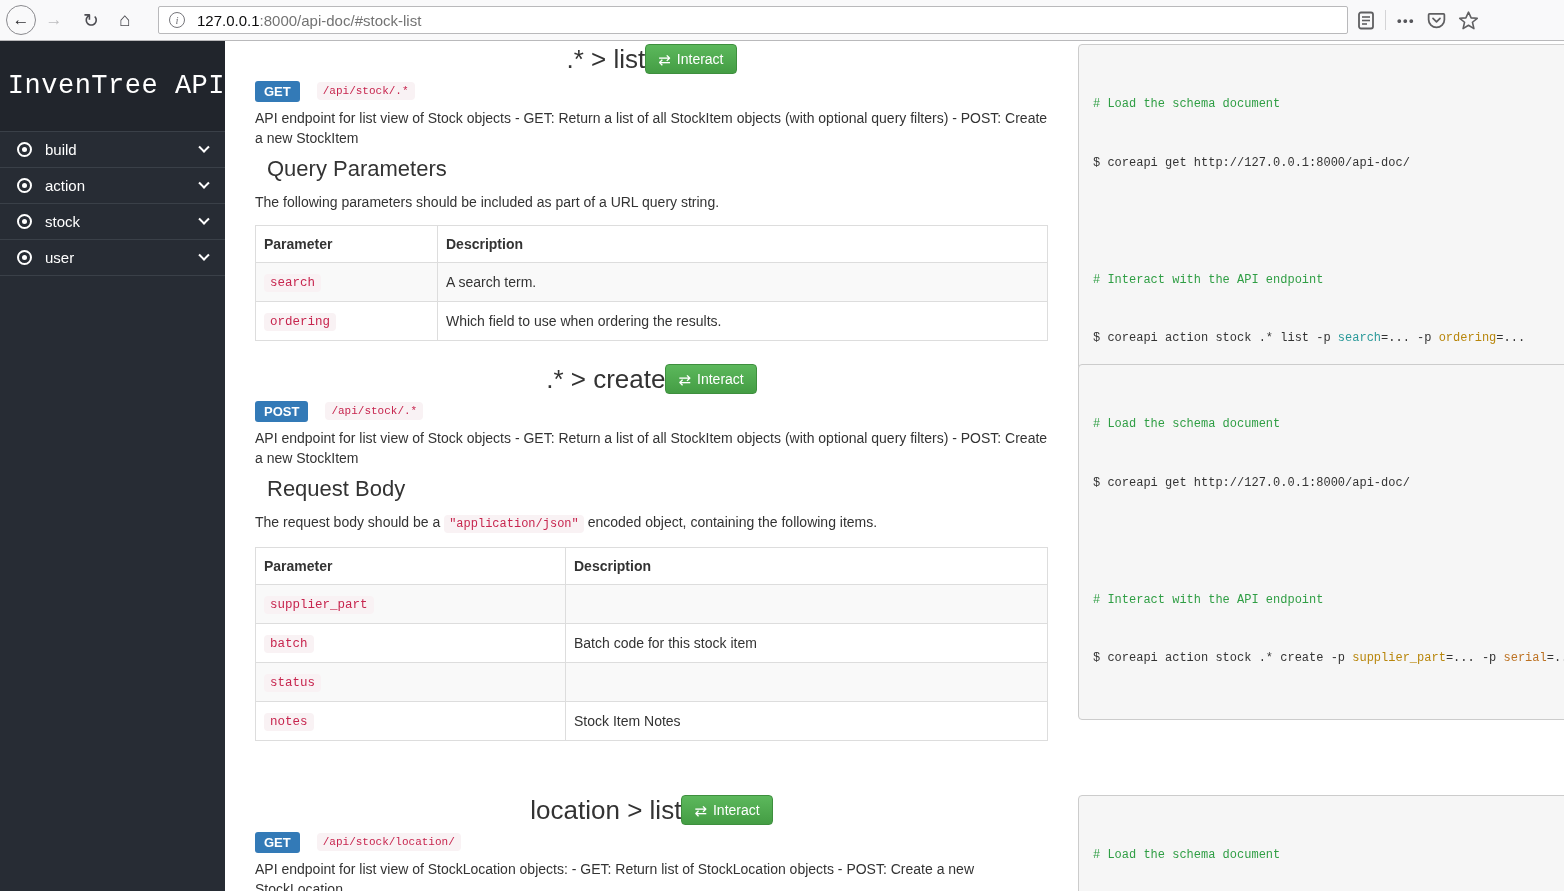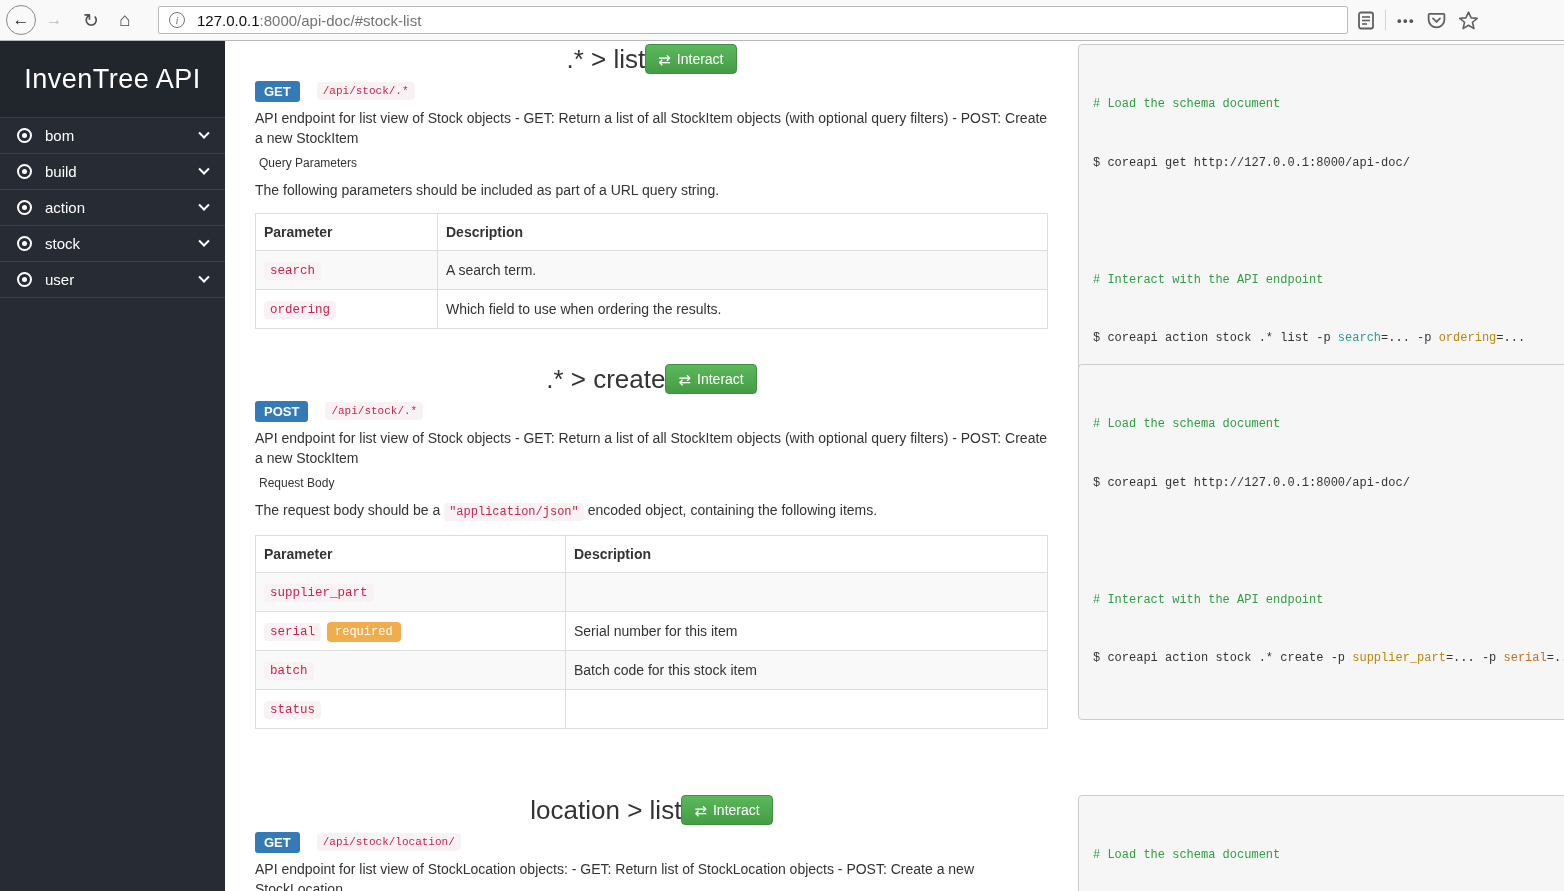--- a/index.html
+++ b/index.html
@@ -25,22 +25,22 @@
   .url-text { margin-left:12px; font-size:15px; white-space:nowrap; }
   .url-host { color:#0c0c0d; }
   .url-rest { color:#737373; }
   .chrome-right { display:flex; align-items:center; margin-left:10px; gap:11px; }
   .tool-icon { display:flex; align-items:center; justify-content:center; cursor:pointer; }
   .separator { width:1px; height:20px; background:#d4d4d6; }
   .dots { font-size:13px; letter-spacing:1.5px; color:#57575b; font-weight:bold; }
 
   
   .sidebar { position:absolute; top:41px; left:0; width:225px; bottom:0; background:#272c34; }
-  .sidebar-header { height:77px; background:#21252c; display:flex; align-items:center;
-    justify-content:center; border-bottom:1px solid #3a4048; }
+  .sidebar-header { height:91px; background:#21252c; display:flex; align-items:center;
+    justify-content:flex-end; border-bottom:1px solid #3a4048;font-family:Liberation Mono, monospace; }
   .sidebar-title { color:#fff; font-size:27px; font-weight:400; letter-spacing:.5px; }
   .side-item { height:36px; display:flex; align-items:center; padding:0 17px;
     border-bottom:1px solid #3a4048; color:#fff; font-size:15px; cursor:pointer; }
   .bullseye { width:15px; height:15px; border:2px solid #fff; border-radius:50%;
     position:relative; margin-right:13px; flex:none; }
   .bullseye::after { content:""; position:absolute; left:50%; top:50%; width:5px; height:5px;
     margin:-2.5px 0 0 -2.5px; background:#fff; border-radius:50%; }
   .side-label { flex:1; }
   .chev { width:8px; height:8px; border-right:2px solid #fff; border-bottom:2px solid #fff;
     transform:rotate(45deg) translate(-2px,-2px); }
@@ -60,21 +60,21 @@
   .exchange { font-size:15px; line-height:1; }
 
   .badge-row { display:flex; align-items:center; gap:17px; height:22px; margin-bottom:7px; }
   .method-badge { background:#337ab7; color:#fff; font-size:13px; font-weight:bold;
     padding:3px 9px; border-radius:3px; }
   .path-code, .inline-code { font-family:"Liberation Mono", monospace; font-size:11px;
     color:#c7254e; background:#f9f2f4; padding:3px 6px; border-radius:4px; }
   .inline-code { font-size:12px; padding:2px 5px; }
 
   .desc { font-size:14px; line-height:19.5px; color:#333; margin-bottom:8px; width:793px; }
-  .sub-h { font-size:12px; font-weight:500; color:#333; margin:6px 4px 10px; }
+  .sub-h { font-size:22px; font-weight:500; color:#333; margin:6px 12px 10px; }
   .subtext { font-size:14px; line-height:20px; color:#333; margin-bottom:13px; }
 
   table.params { border-collapse:collapse; width:100%; font-size:14px; color:#333;
     border:1px solid #ddd; }
   table.params th, table.params td { border:1px solid #ddd; padding:8px; text-align:left;
     line-height:20px; }
   table.params th { font-weight:bold; }
   table.params tbody tr:nth-child(odd) { background:#f9f9f9; }
   .param-code { font-family:"Liberation Mono", monospace; font-size:12.5px; color:#c7254e;
     background:#f9f2f4; padding:2px 6px; border-radius:4px; }
@@ -128,25 +128,20 @@
       </span>
     </div>
   </div>
 
   <div class="sidebar">
     <div class="sidebar-header">
       <span class="sidebar-title">InvenTree API</span>
     </div>
     <div class="side-item">
       <span class="bullseye"></span>
-      <span class="side-label">bom</span>
-      <span class="chev"></span>
-    </div>
-    <div class="side-item">
-      <span class="bullseye"></span>
       <span class="side-label">build</span>
       <span class="chev"></span>
     </div>
     <div class="side-item">
       <span class="bullseye"></span>
       <span class="side-label">action</span>
       <span class="chev"></span>
     </div>
     <div class="side-item">
       <span class="bullseye"></span>
@@ -238,30 +233,30 @@
               <th>Parameter</th>
               <th>Description</th>
             </tr>
           </thead>
           <tbody>
             <tr>
               <td><code class="param-code">supplier_part</code></td>
               <td></td>
             </tr>
             <tr>
-              <td><code class="param-code">serial</code><span class="req-badge">required</span></td>
-              <td>Serial number for this item</td>
-            </tr>
-            <tr>
               <td><code class="param-code">batch</code></td>
               <td>Batch code for this stock item</td>
             </tr>
             <tr>
               <td><code class="param-code">status</code></td>
               <td></td>
+            </tr>
+            <tr>
+              <td><code class="param-code">notes</code></td>
+              <td>Stock Item Notes</td>
             </tr>
           </tbody>
         </table>
       </div>
       <div class="code-col">
         <div class="code-panel">
           <div class="code-line"><span class="c-comment"># Load the schema document</span></div>
           <div class="code-line">$ coreapi get http://127.0.0.1:8000/api-doc/</div>
           <div class="code-line blank"> </div>
           <div class="code-line"><span class="c-comment"># Interact with the API endpoint</span></div>

